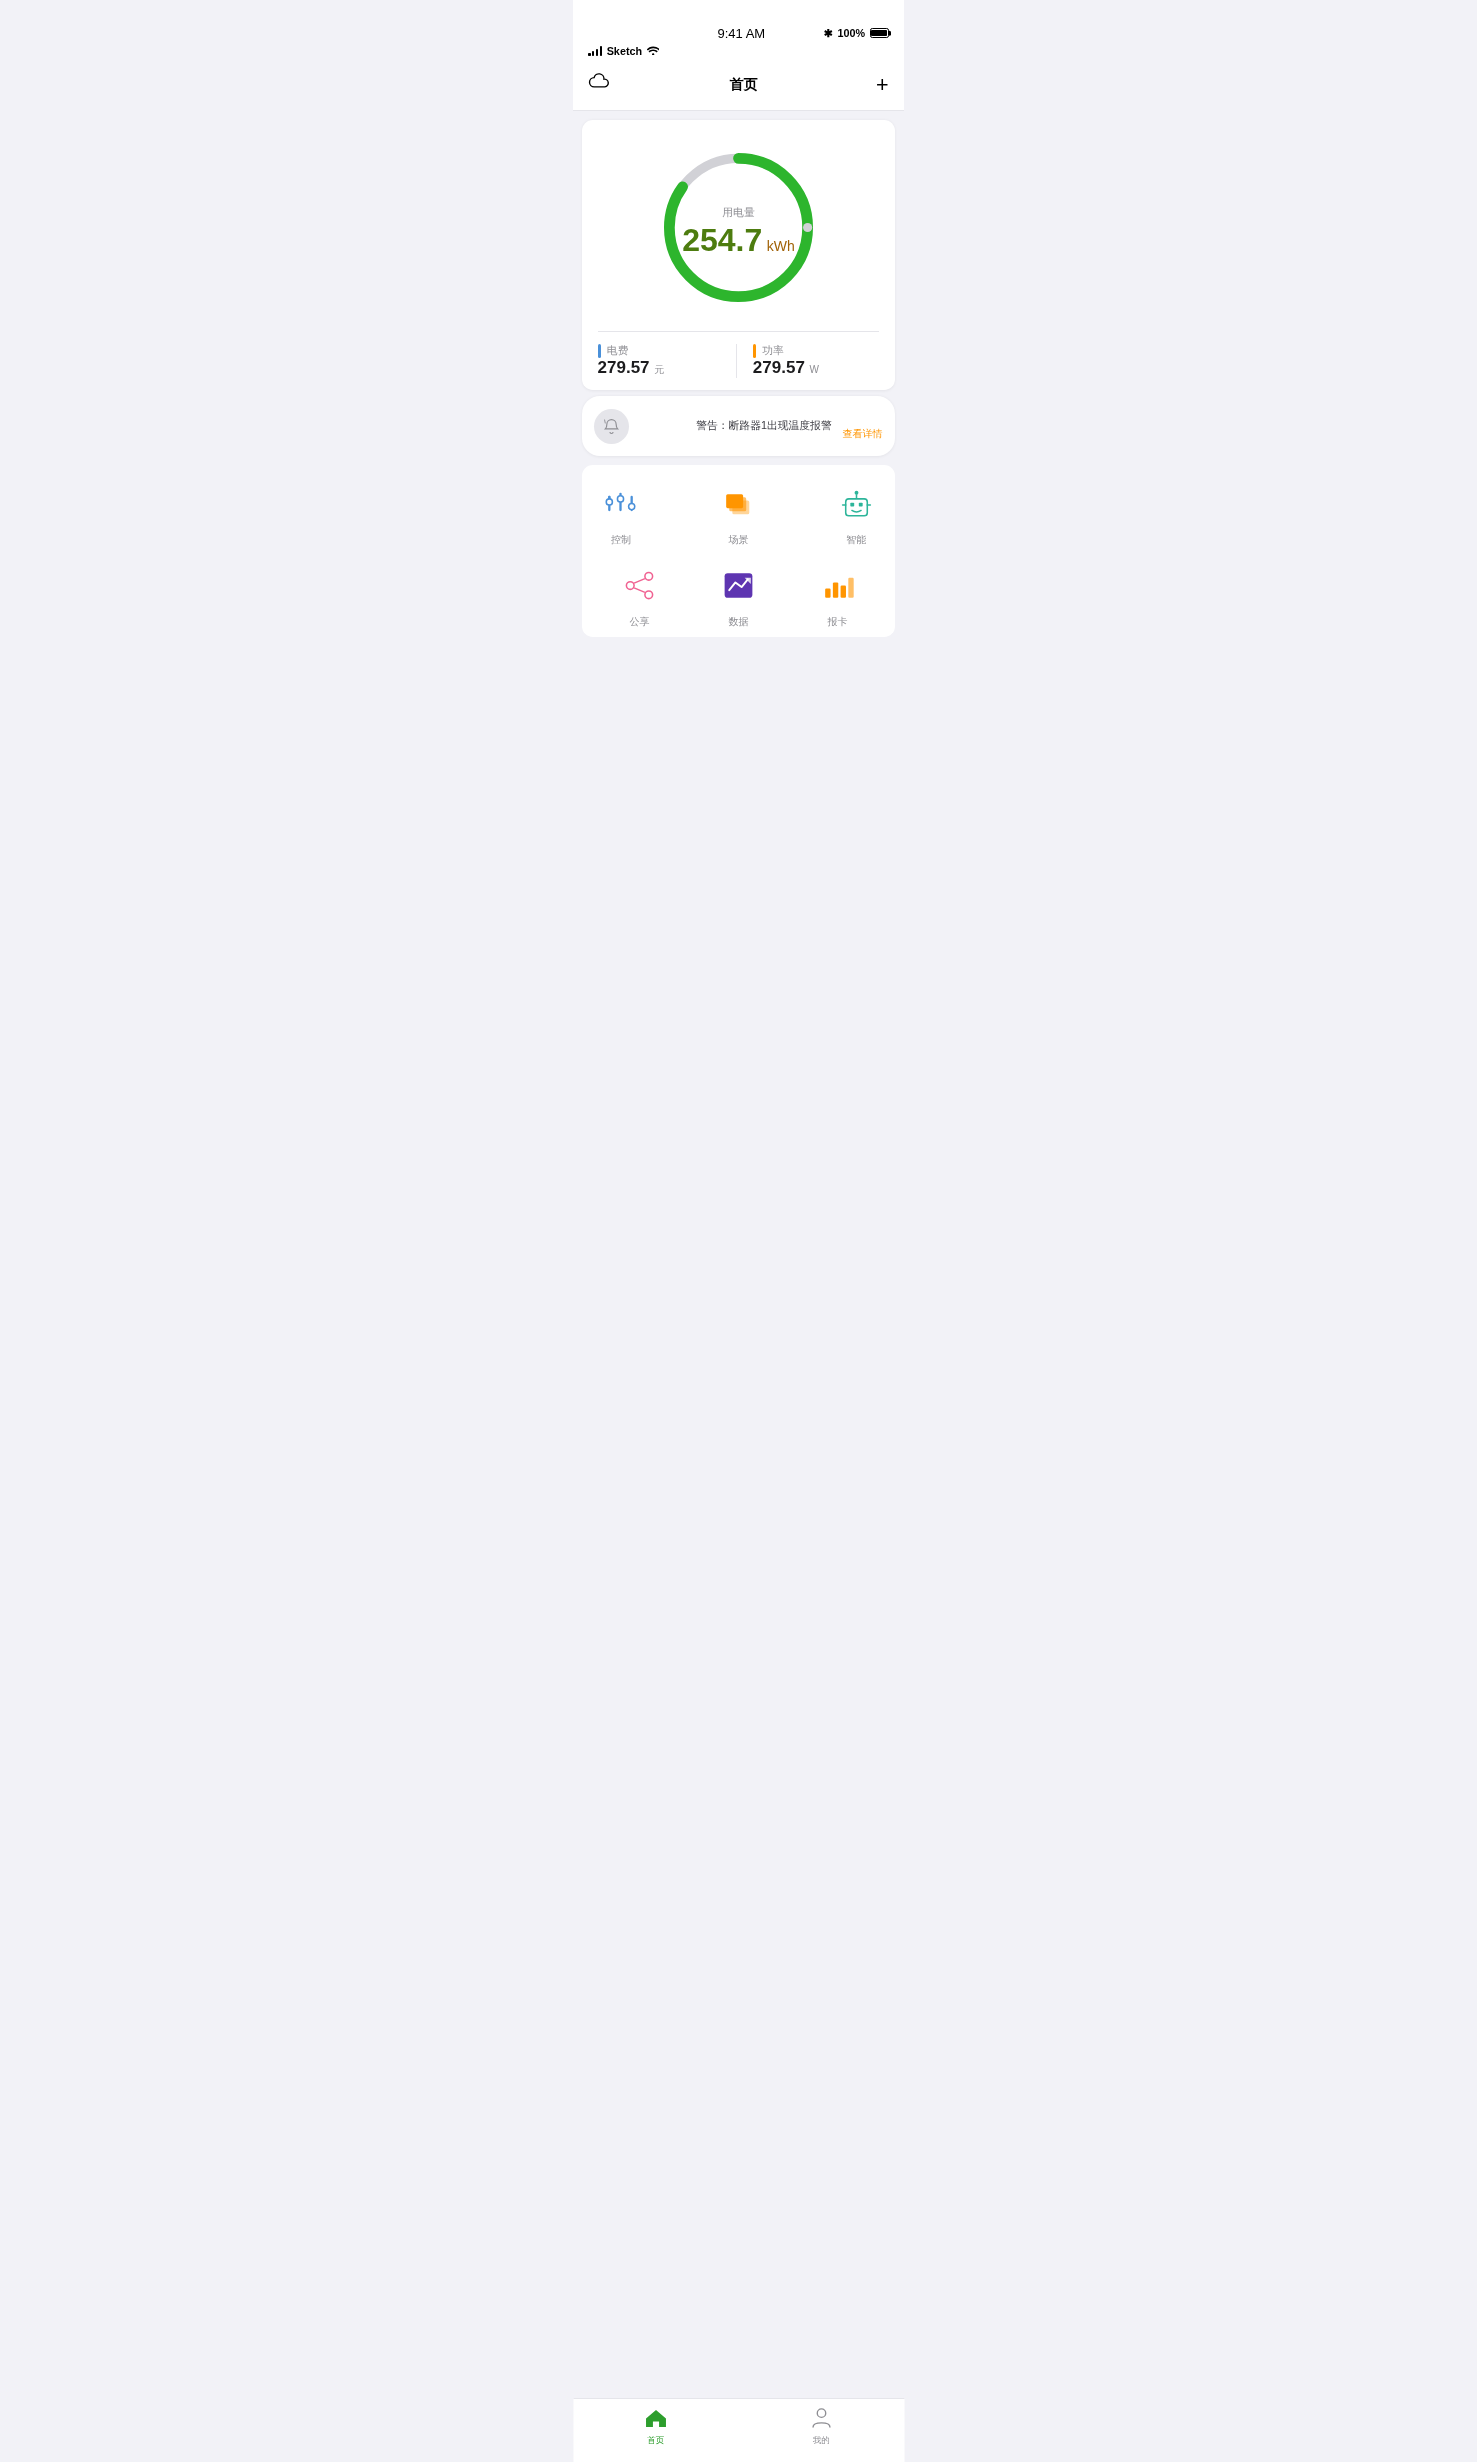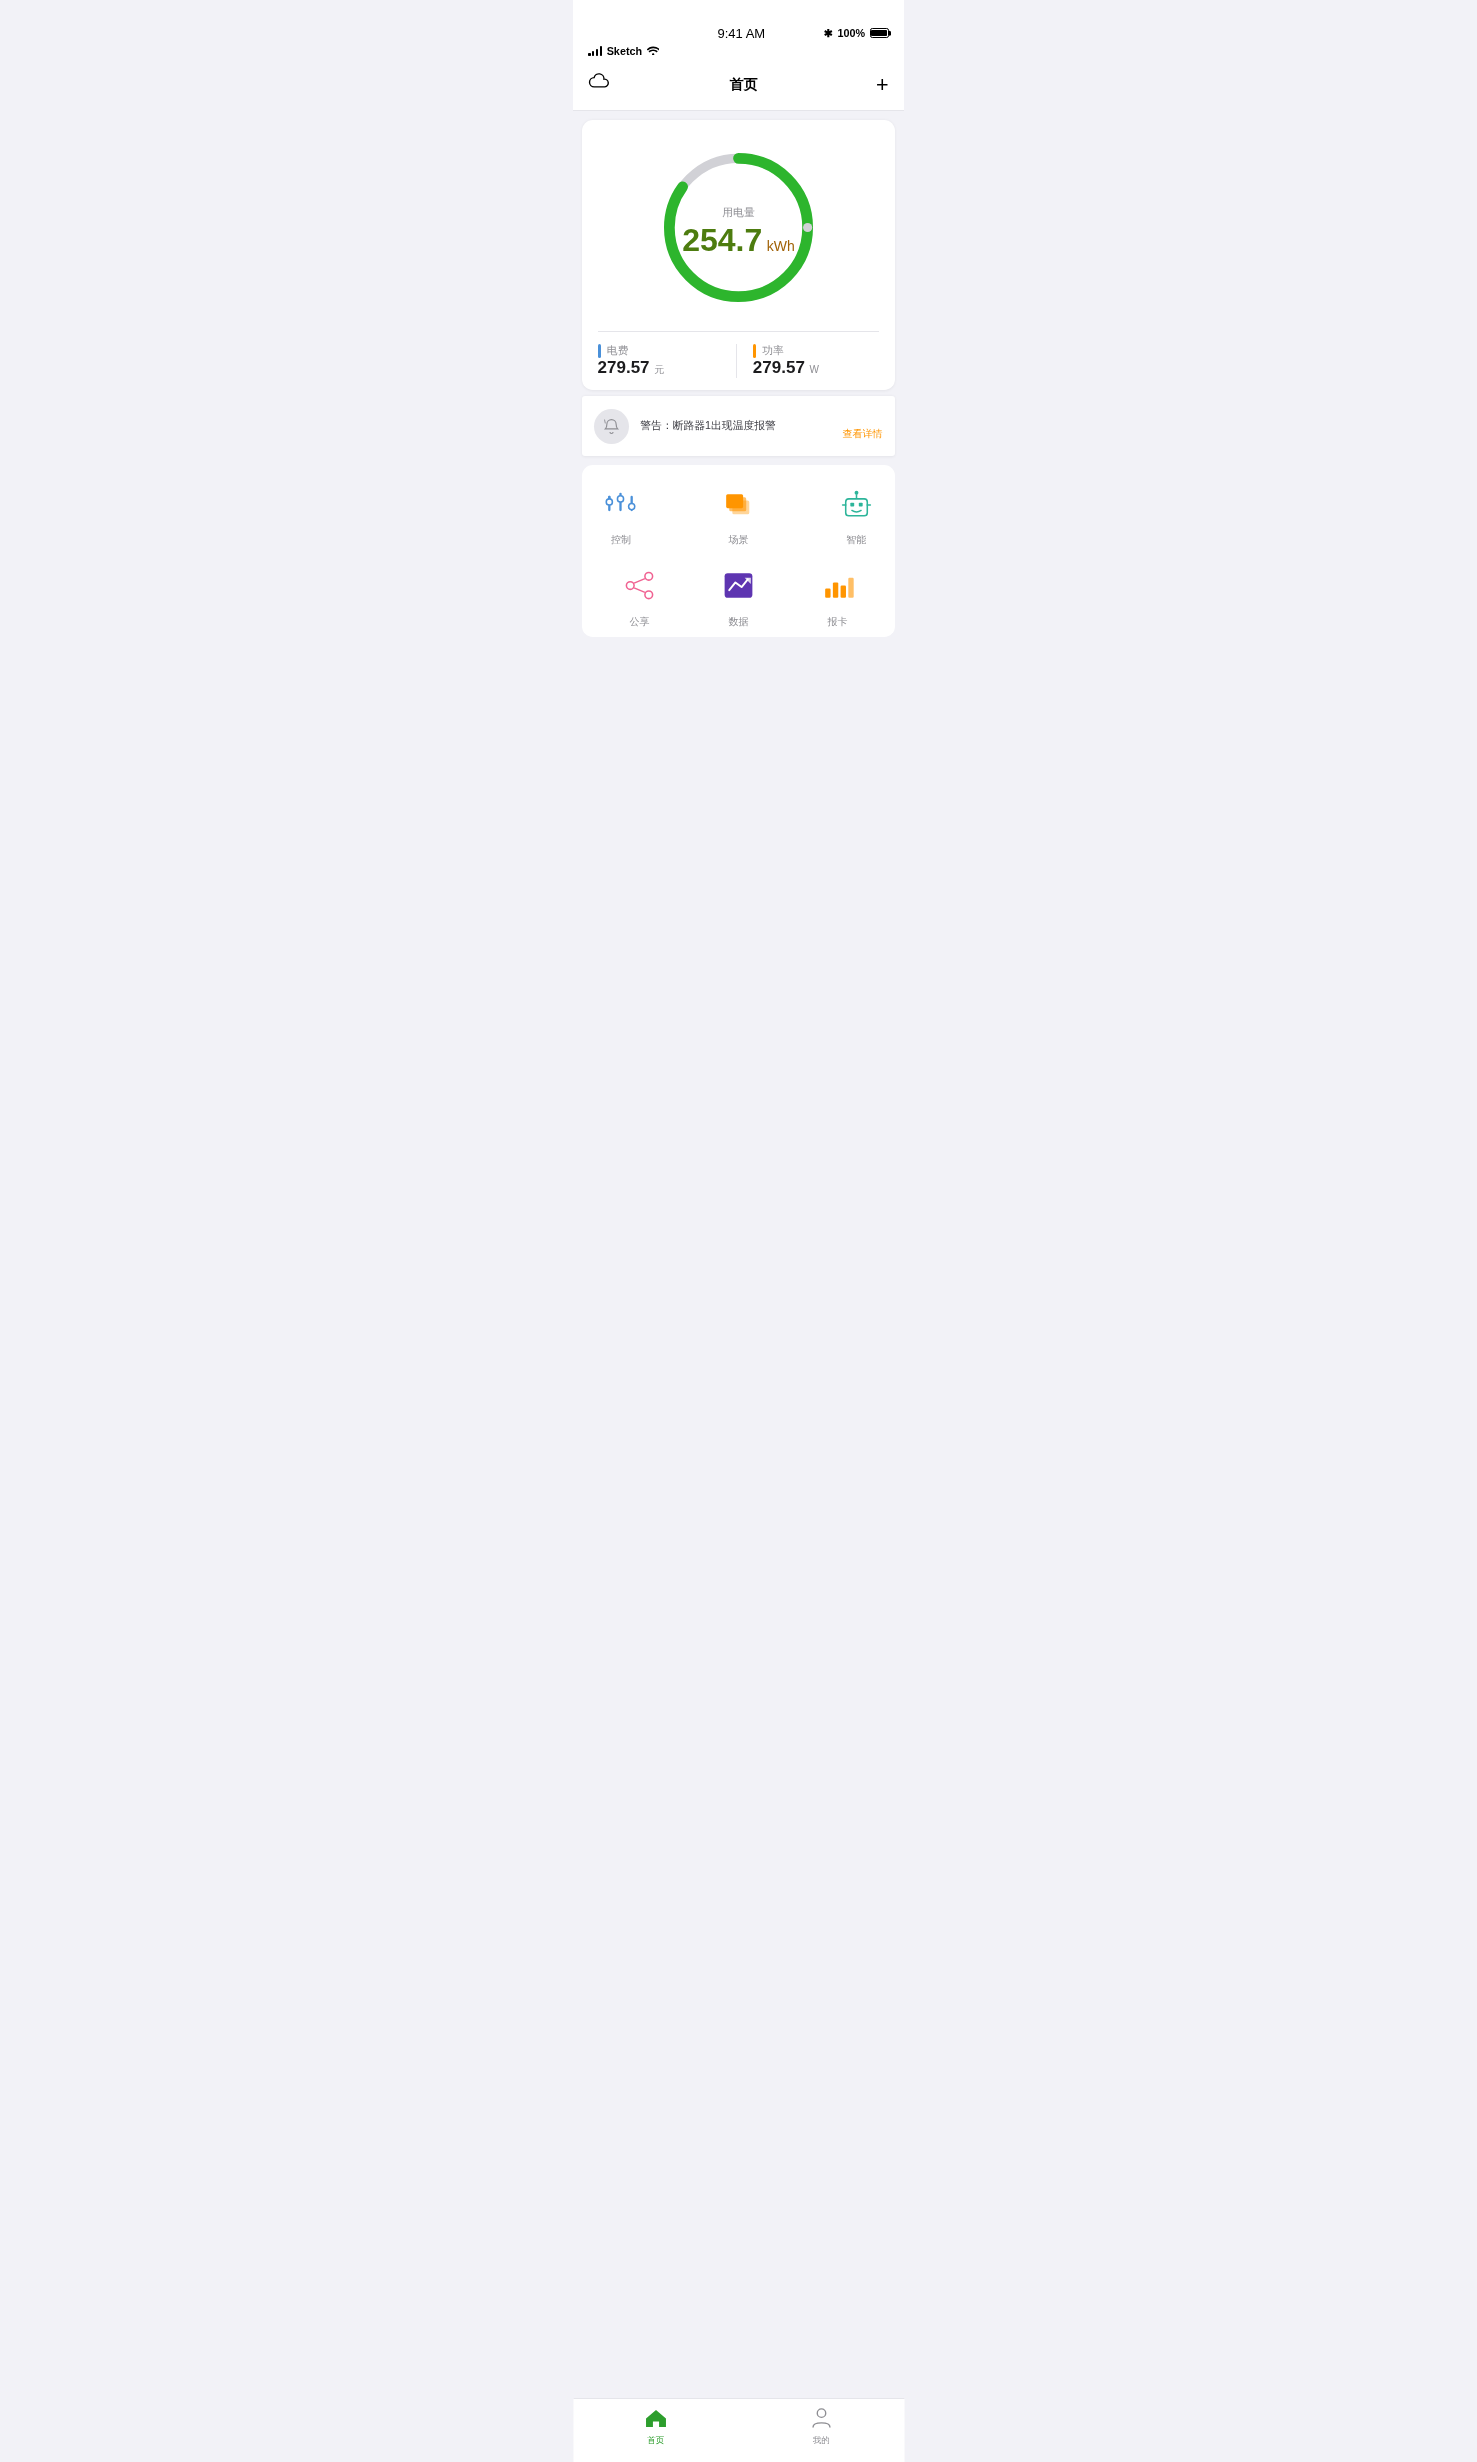--- a/index.html
+++ b/index.html
@@ -164,26 +164,27 @@
       align-items: baseline;
       gap: 4.6px;
     }
     .stat-value { font-size: 17px; font-weight: 700; color: #1c1c1e; }
     .stat-unit { font-size: 10px; color: #8e8e93; }
 
     
     .alert-card {
       background: #fff;
       margin: 0 9.2px 9.2px;
-      border-radius: 3px;
+      border-radius: 18px;
       padding: 12.3px;
       display: flex;
       align-items: center;
       gap: 10.8px;
       box-shadow: 0 0.8px 3.1px rgba(0,0,0,0.06);
+      text-align: right;
     }
     .alert-icon-wrap {
       width: 35px;
       height: 35px;
       border-radius: 50%;
       background: #e5e5ea;
       display: flex;
       align-items: center;
       justify-content: center;
       flex-shrink: 0;

